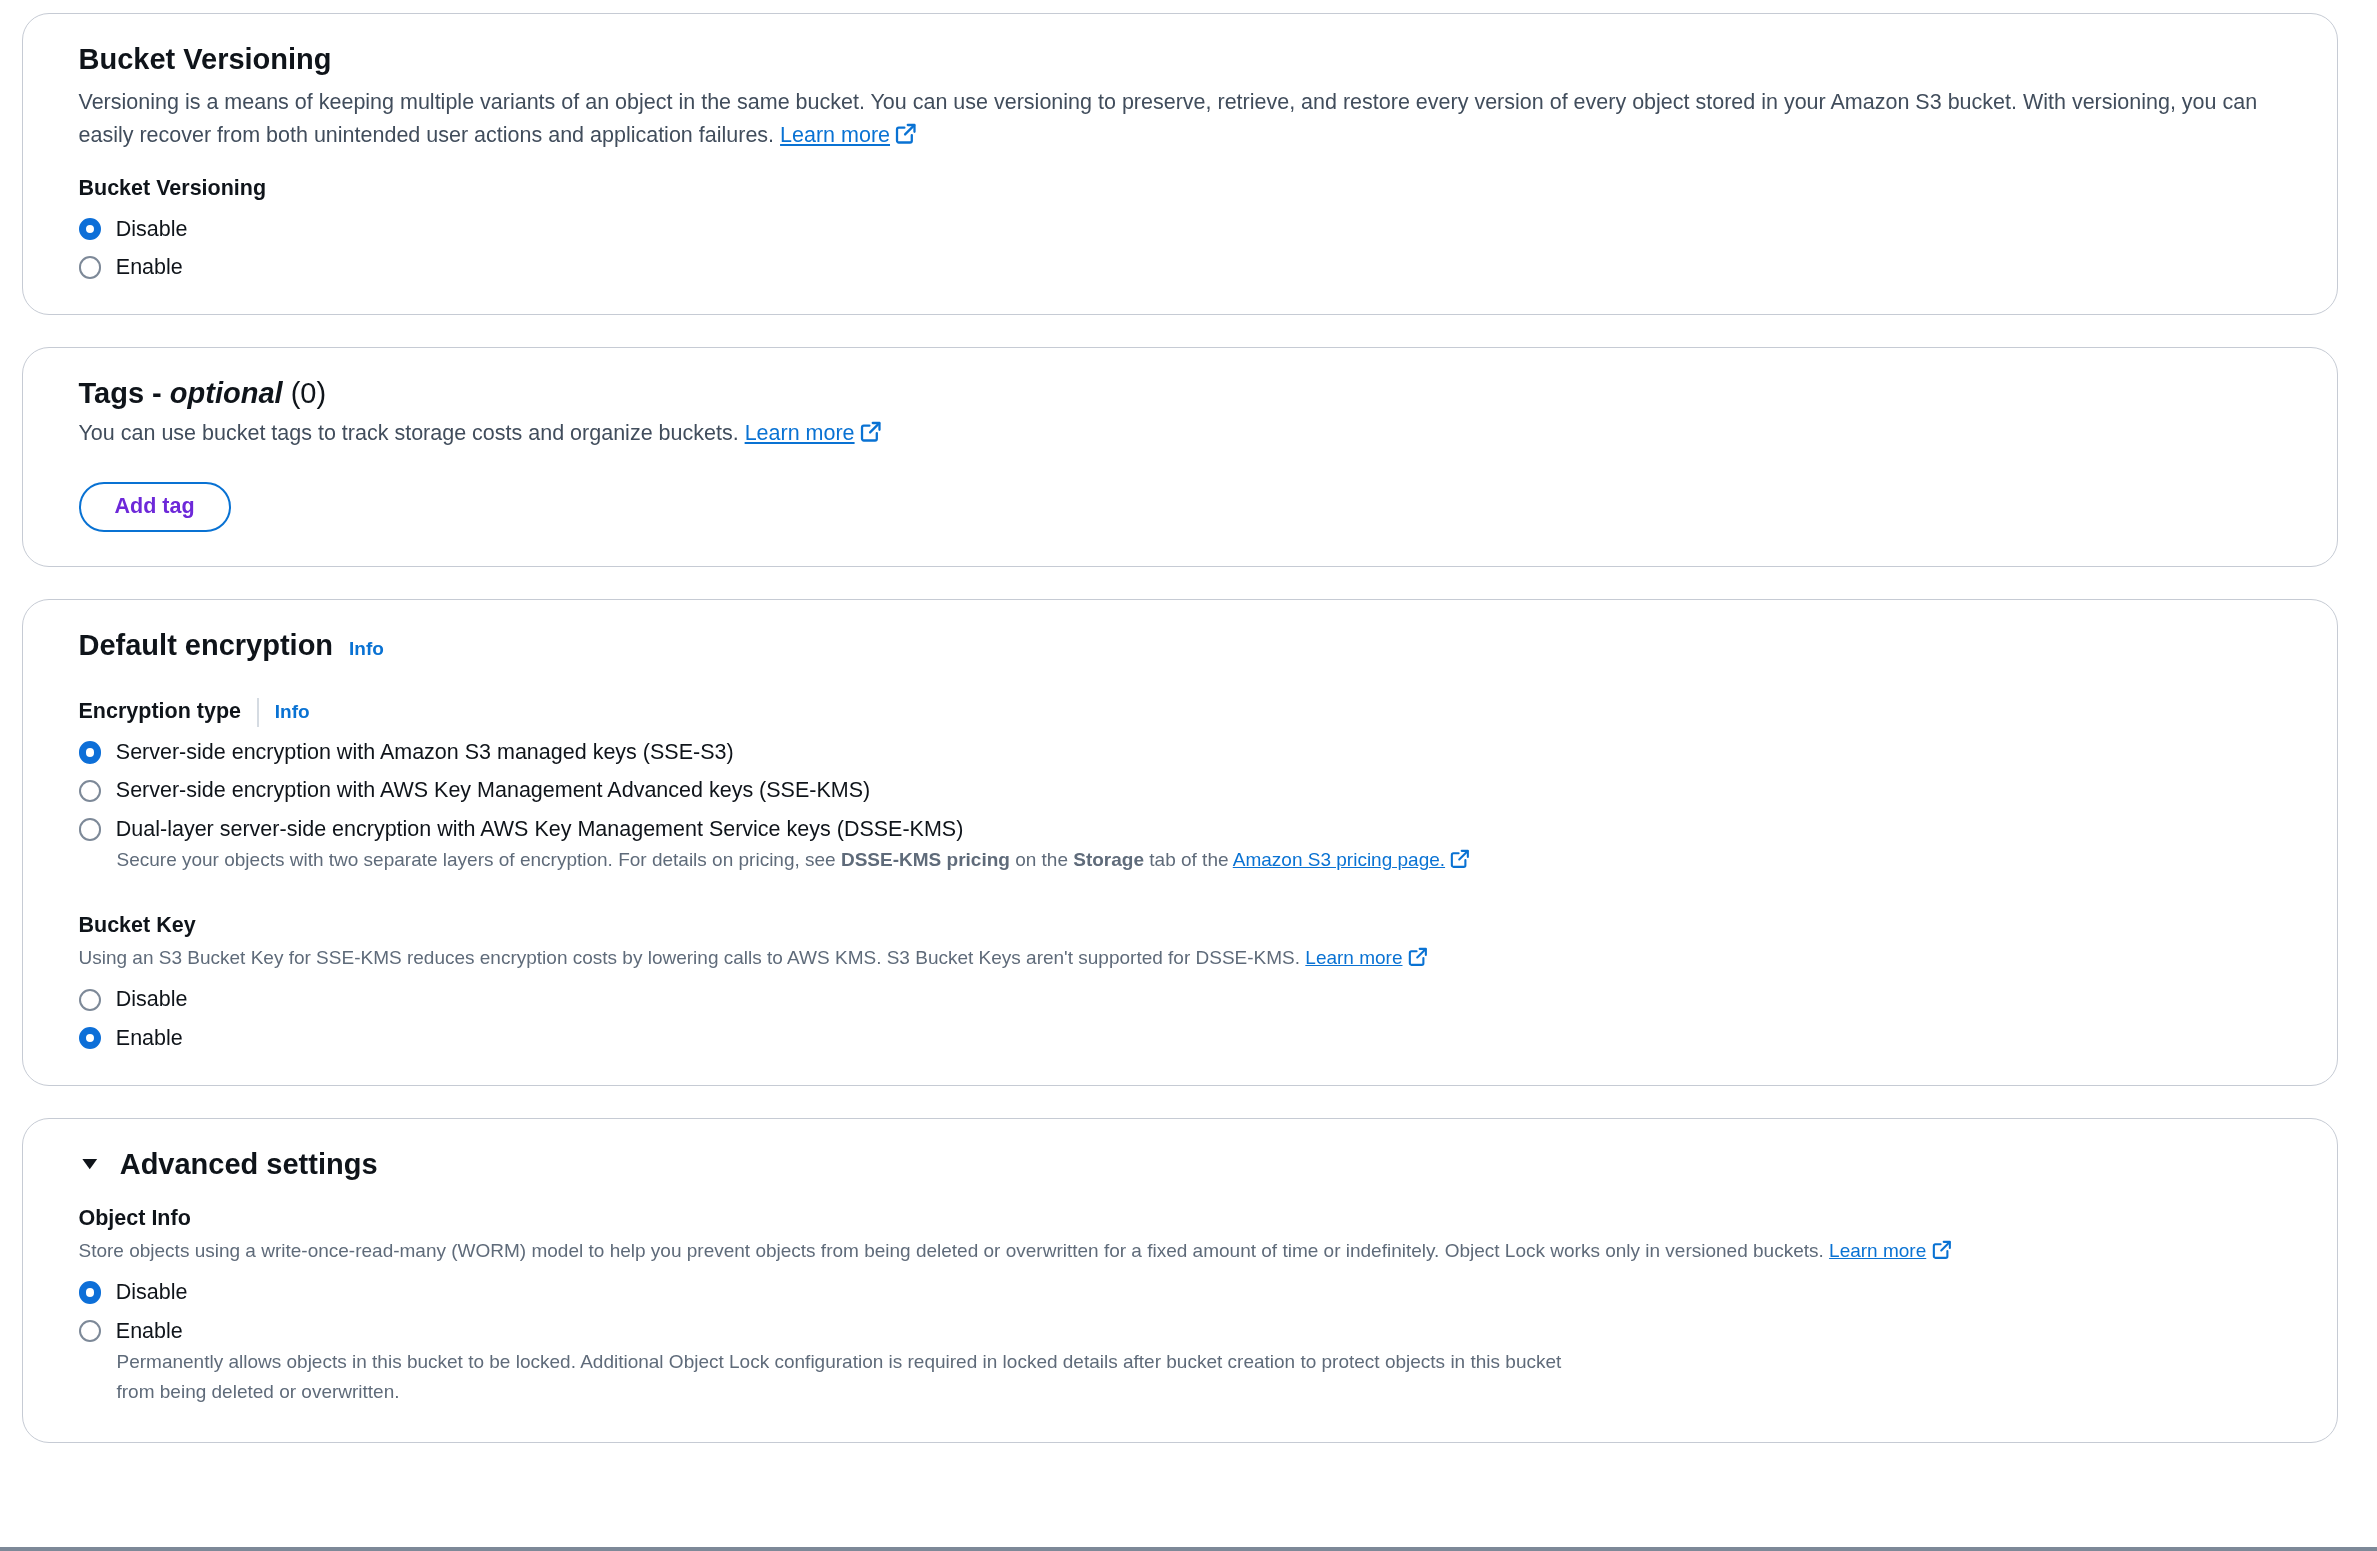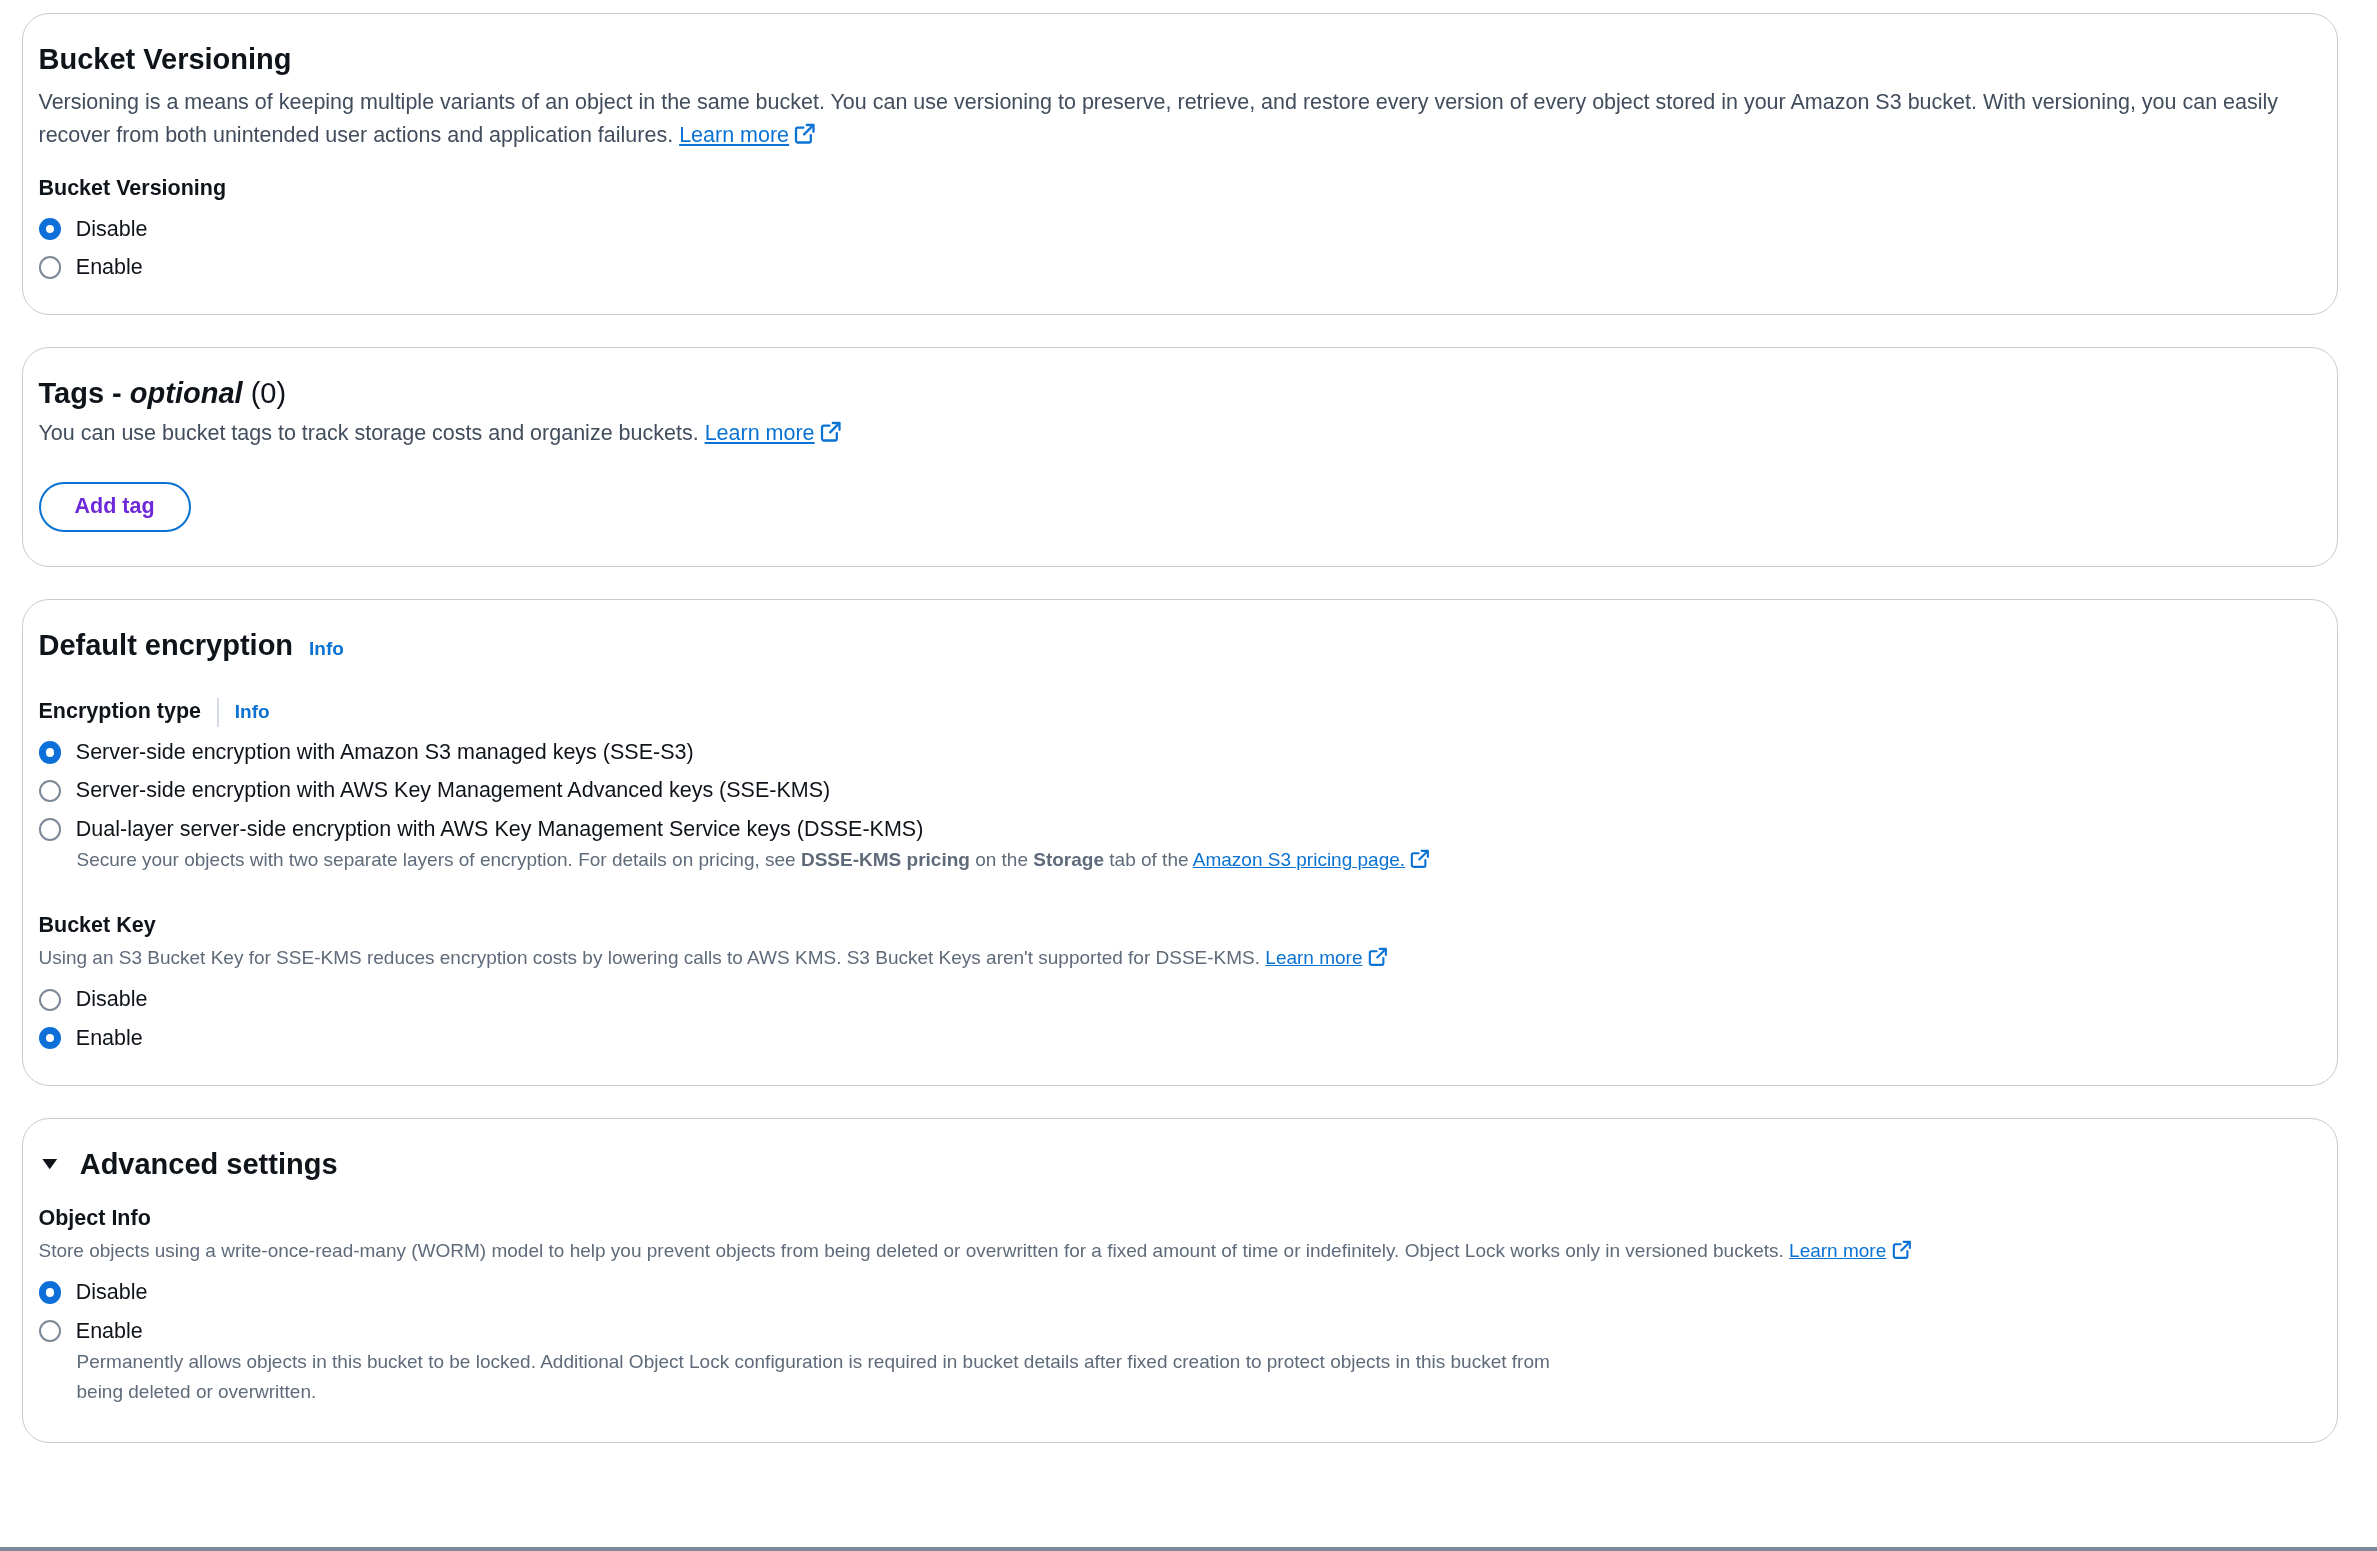--- a/index.html
+++ b/index.html
@@ -8,21 +8,21 @@
     width: 2377px; height: 1552px; overflow: hidden;
     background: #ffffff;
     font-family: "Liberation Sans", sans-serif;
     color: #0f141a;
   }
   .page { padding: 12.5px 39px 0 21.5px; }
   .card {
     background: #fff;
     border: 1.8px solid #c6cbd4;
     border-radius: 27px;
-    padding: 27px 36px 34px 16px;
+    padding: 27px 36px 34px 56px;
     margin-bottom: 32px;
   }
   h2 {
     margin: 0;
     font-size: 29px;
     font-weight: 700;
     color: #0f141a;
     line-height: 1.25;
   }
   .h2-row { display: flex; align-items: baseline; gap: 16px; }
@@ -202,21 +202,21 @@
 
     <div>
       <div class="radio-row">
         <span class="radio selected"></span>
         <span class="radio-label">Disable</span>
       </div>
       <div class="radio-row">
         <span class="radio"></span>
         <span class="radio-label">Enable</span>
       </div>
-      <p class="small-desc indent" style="max-width:1484px;">Permanently allows objects in this bucket to be locked. Additional Object Lock configuration is required in bucket details after fixed creation to protect objects in this bucket from being deleted or overwritten.</p>
+      <p class="small-desc indent" style="max-width:1484px;">Permanently allows objects in this bucket to be locked. Additional Object Lock configuration is required in locked details after bucket creation to protect objects in this bucket from being deleted or overwritten.</p>
     </div>
 
   </section>
 
 </div>
 
 <div class="page-bottom-line"></div>
 
 
 </body></html>

